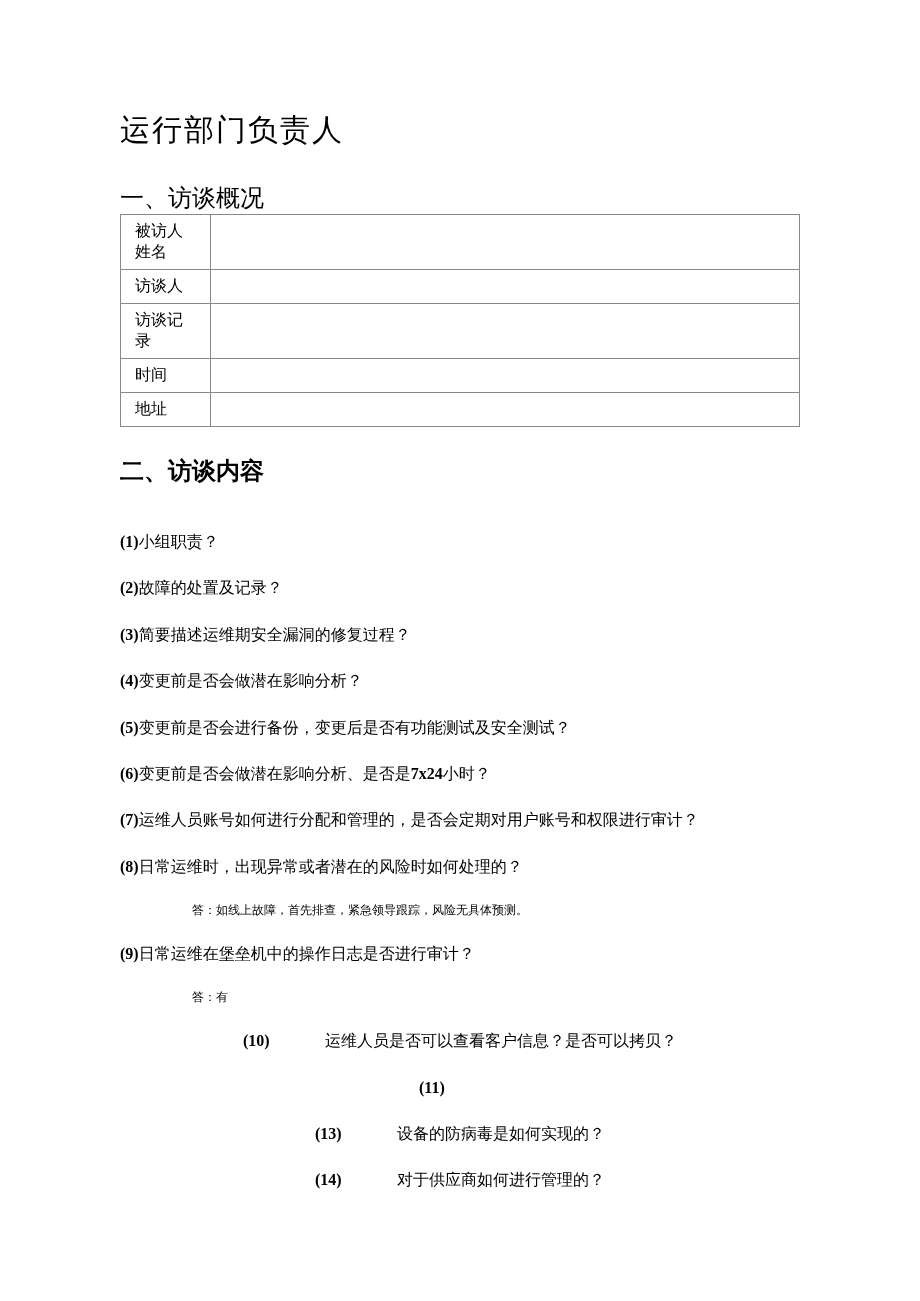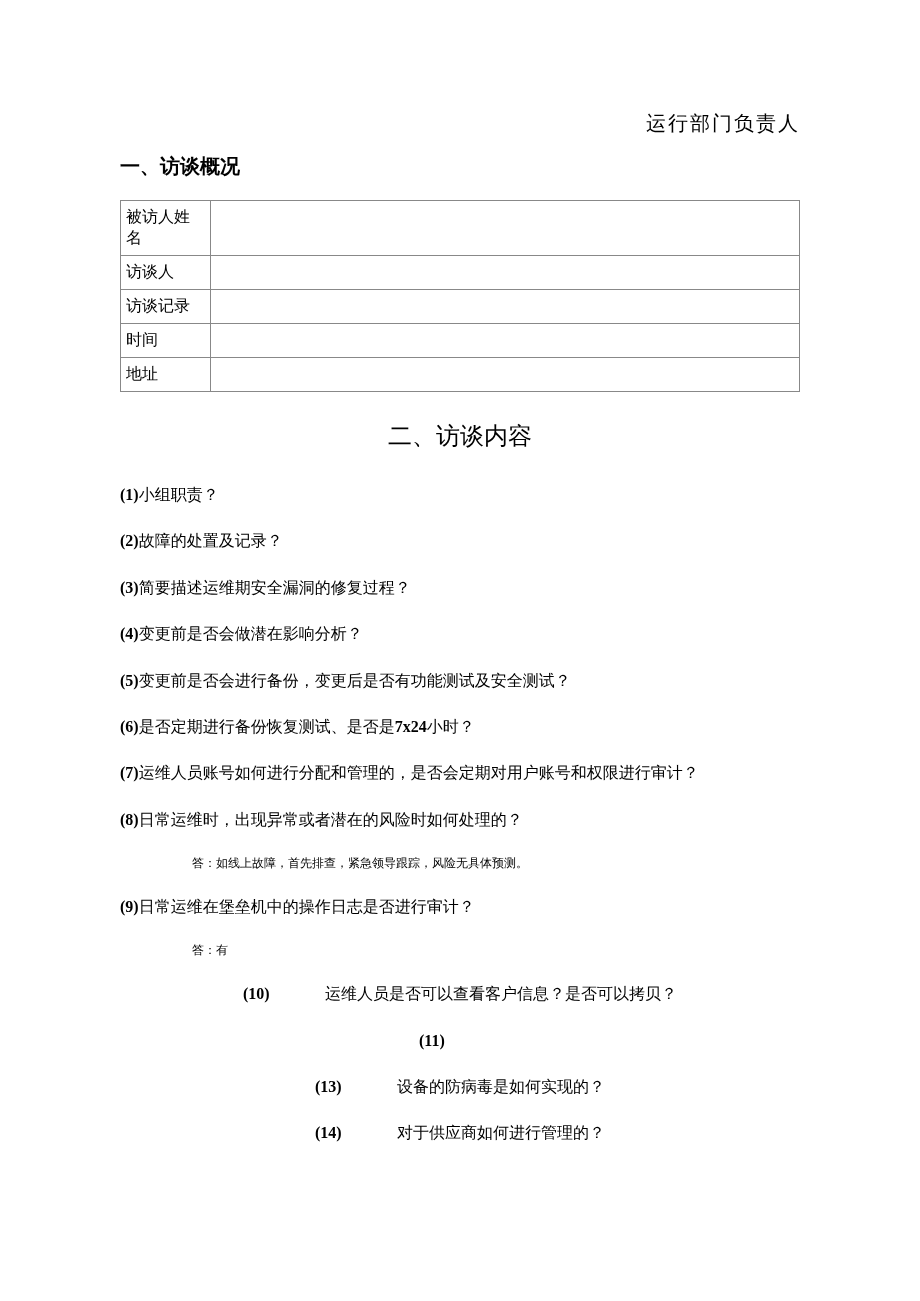--- a/index.html
+++ b/index.html
@@ -9,46 +9,45 @@
     }
     body {
       background: #ffffff;
       font-family: "SimSun", "宋体", serif;
       color: #000000;
       width: 920px;
       margin: 0 auto;
       padding: 110px 120px 80px 120px;
     }
     .title {
-      text-align: right;
-      font-size: 20px;
+      text-align: left;
+      font-size: 30px;
       font-weight: normal;
-      margin-bottom: 16px;
+      margin-bottom: 31px;
       letter-spacing: 2px;
     }
     .section-heading {
-      font-size: 20px;
-      font-weight: bold;
-      margin-bottom: 20px;
+      font-size: 24px;
+      font-weight: normal;
+      margin-bottom: 0;
     }
     .section-heading-2 {
       font-size: 24px;
-      font-weight: normal;
+      font-weight: bold;
       margin-top: 28px;
-      margin-bottom: 32px;
-      text-align: center;
+      margin-bottom: 44px;
     }
     table {
       width: 100%;
       border-collapse: collapse;
       margin-bottom: 0;
     }
     table td {
       border: 1px solid #888;
-      padding: 6px 5px;
+      padding: 6px 14px;
       font-size: 16px;
       height: 32px;
       vertical-align: middle;
     }
     table td.label-cell {
       width: 90px;
     }
     .question-list {
       font-size: 16px;
       line-height: 1.4;
@@ -128,21 +127,21 @@
 
   <div class="question">
     <span class="num">(4)</span><span>变更前是否会做潜在影响分析？</span>
   </div>
 
   <div class="question">
     <span class="num">(5)</span><span>变更前是否会进行备份，变更后是否有功能测试及安全测试？</span>
   </div>
 
   <div class="question">
-    <span class="num">(6)</span><span>是否定期进行备份恢复测试、是否是</span><span class="num">7x24</span><span>小时？</span>
+    <span class="num">(6)</span><span>变更前是否会做潜在影响分析、是否是</span><span class="num">7x24</span><span>小时？</span>
   </div>
 
   <div class="question">
     <span class="num">(7)</span><span>运维人员账号如何进行分配和管理的，是否会定期对用户账号和权限进行审计？</span>
   </div>
 
   <div class="question">
     <span class="num">(8)</span><span>日常运维时，出现异常或者潜在的风险时如何处理的？</span>
   </div>
 

